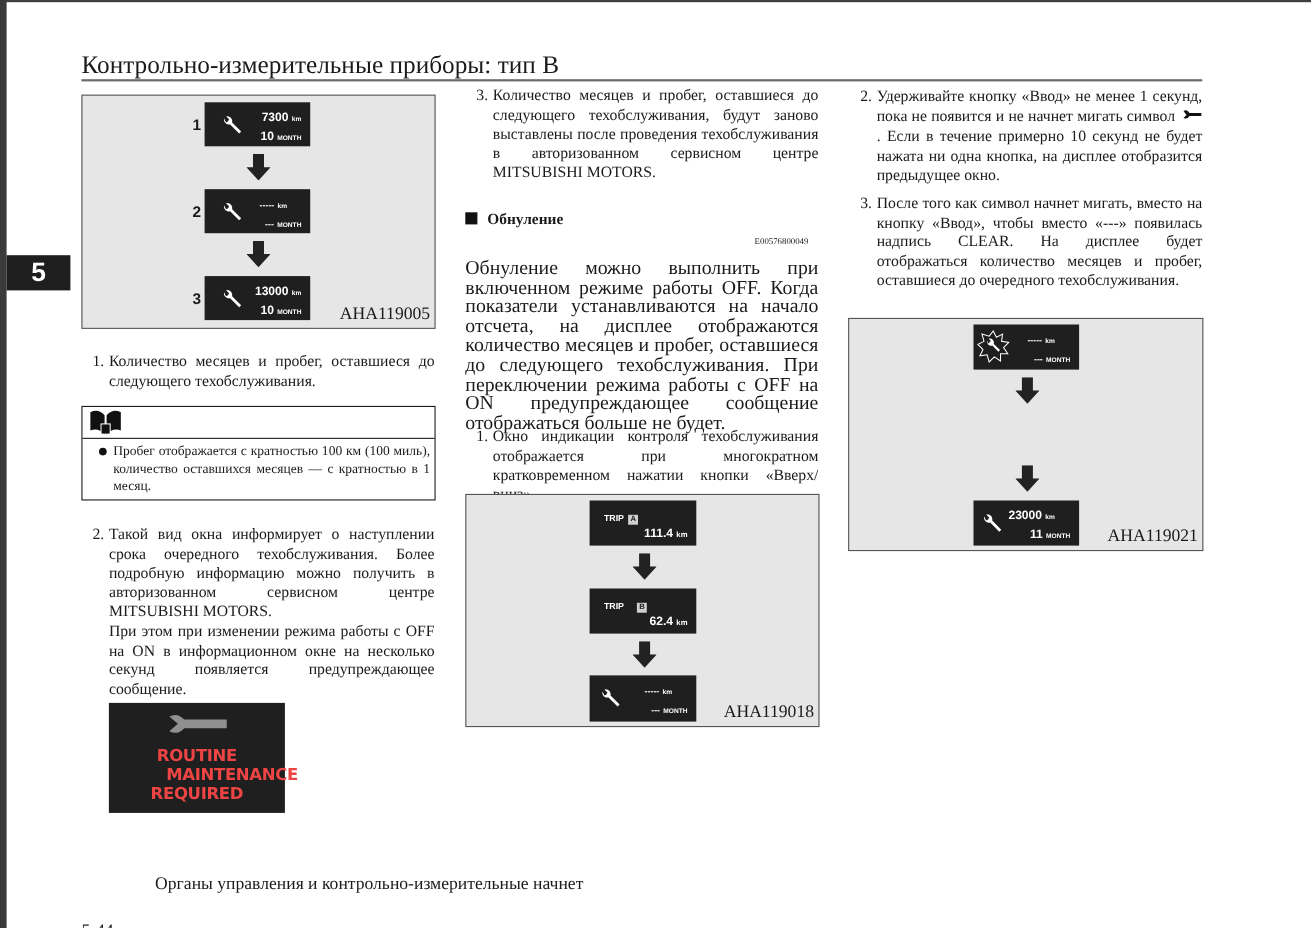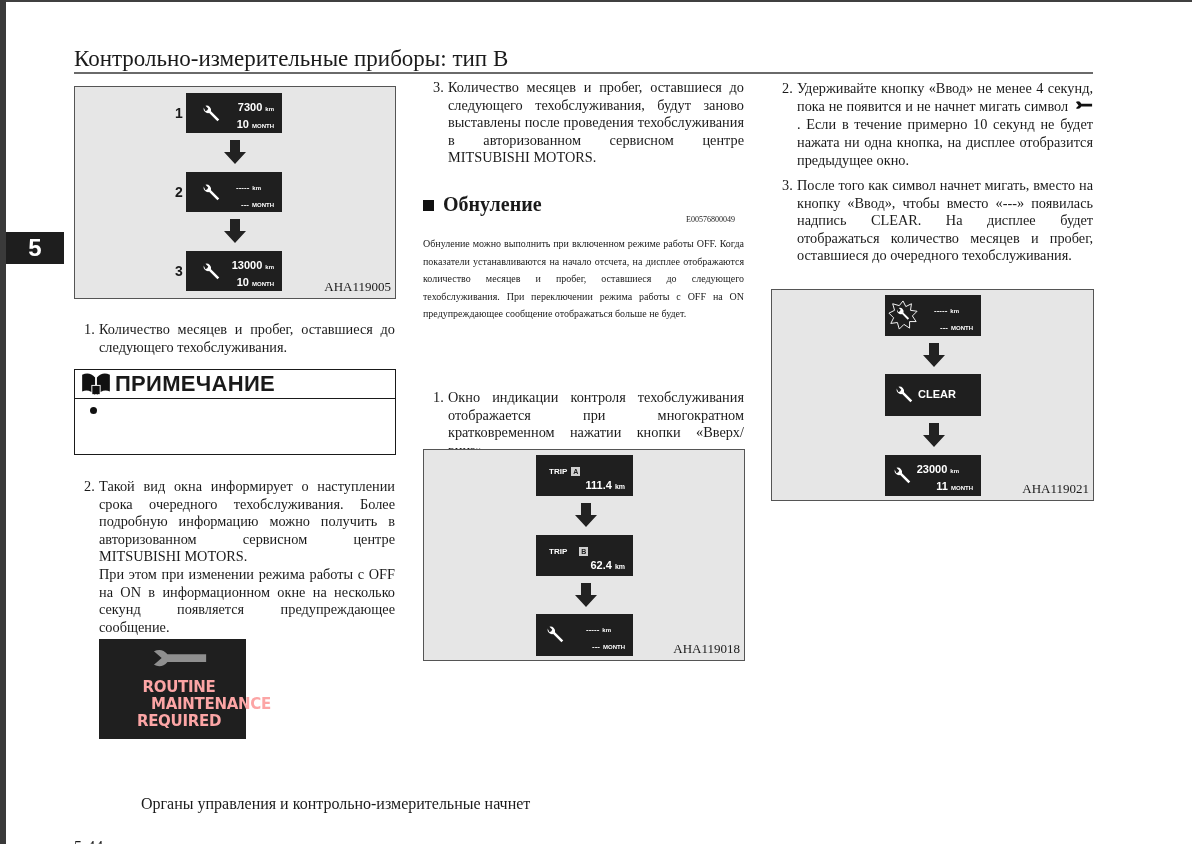--- a/index.html
+++ b/index.html
@@ -9,47 +9,47 @@
   }
   .frame-top { position:absolute; left:0; top:0; width:1192px; height:2px; background:#404040; }
   .frame-left { position:absolute; left:0; top:0; width:6px; height:844px; background:#3a3a3a; }
   .header-title { position:absolute; left:74px; top:46px; font-size:23px; }
   .header-rule { position:absolute; left:74px; top:72px; width:1019px; height:2px; background:#6a6a6a; }
   .chapter-tab {
     position:absolute; left:6px; top:232px; width:58px; height:32px; background:#1e1e1e;
     color:#fff; font-family:"Liberation Sans", sans-serif; font-weight:bold; font-size:24px;
     text-align:center; line-height:32px;
   }
-  .p { position:absolute; font-size:10px; line-height:17.6px; text-align:justify; }
+  .p { position:absolute; font-size:18px; line-height:17.6px; text-align:justify; }
   .li { position:absolute; font-size:14.3px; line-height:17.6px; text-align:justify; }
   .li .num { position:absolute; left:-15px; top:0; }
   .fig {
     position:absolute; background:#e6e6e6; border:1px solid #555;
   }
-  .fig-code { position:absolute; right:4px; bottom:3px; font-size:13px; font-family:"Liberation Serif", serif; }
+  .fig-code { position:absolute; right:4px; bottom:3px; font-size:16px; font-family:"Liberation Serif", serif; }
   .disp {
     position:absolute; background:#1f1f1f; color:#fff; font-family:"Liberation Sans", sans-serif;
   }
   .disp .v1, .disp .v2 { position:absolute; right:8px; font-size:11px; font-weight:bold; white-space:nowrap; }
   .disp .v1 { top:8px; }
   .disp .v2 { top:25px; }
   .disp .u { font-size:6px; font-weight:bold; margin-left:3px; }
   .wrench { position:absolute; left:14px; top:10px; width:22px; height:22px; }
   .step-num { position:absolute; font-family:"Liberation Sans", sans-serif; font-weight:bold; font-size:14px; }
   .arrow { position:absolute; width:22px; height:24px; }
   .note-box { position:absolute; left:74px; top:369px; width:320px; height:84px; border:1px solid #1a1a1a; }
   .note-head { height:28px; border-bottom:1px solid #1a1a1a; position:relative; }
   .note-title { position:absolute; left:40px; top:1px; font-family:"Liberation Sans", sans-serif; font-weight:bold; font-size:22px; letter-spacing:0.3px; }
   .note-body { position:absolute; left:28px; top:33px; width:288px; font-size:12.3px; line-height:15.5px; text-align:justify; }
   .bullet { position:absolute; left:15px; top:37px; width:7px; height:7px; border-radius:50%; background:#111; }
-  .section-head { position:absolute; left:423px; top:193px; font-weight:bold; font-size:20px; }
+  .section-head { position:absolute; left:423px; top:193px; font-weight:bold; font-size:14px; }
   .sq { display:inline-block; width:11px; height:11px; background:#111; margin-right:9px; vertical-align:0px; }
   .doc-code { position:absolute; left:686px; top:215px; font-size:8px; }
   .rmr {
-    position:absolute; left:99px; top:639px; width:147px; height:100px; background:#1f1f1f; color:#fca5a5;
+    position:absolute; left:99px; top:639px; width:160px; height:100px; background:#1f1f1f; color:#ef4444;
     font-family:"DejaVu Sans", sans-serif; font-weight:bold; text-align:center;
   }
   .rmr .t { position:absolute; left:0; width:160px; font-size:15px; line-height:17px; letter-spacing:-0.3px; }
   .trip-label { position:absolute; left:13px; top:12px; font-size:8px; font-weight:bold; }
   .trip-tag { display:inline-block; width:9px; height:9px; background:#d0d0d0; color:#222; font-size:7px; line-height:9px; text-align:center; margin-left:4px; }
   .footer-page { position:absolute; left:74px; top:838px; font-size:16px; }
   .footer-title { position:absolute; left:141px; top:795px; font-size:16px; }
 </style>
 </head>
 <body>
@@ -101,23 +101,23 @@
 </div>
 
 <div class="note-box">
   <div class="note-head">
     <svg viewBox="0 0 34 26" style="position:absolute; left:4px; top:2px; width:34px; height:24px;">
       <path d="M2 3 Q10 -1 16 6 V25 Q10 18 2 21 Z" fill="#111"></path>
       <path d="M32 3 Q24 -1 18 6 V25 Q24 18 32 21 Z" fill="#111"></path>
       <rect x="12" y="14" width="10" height="10" fill="#fff"></rect>
       <rect x="13" y="15" width="8" height="9" fill="#111"></rect>
     </svg>
-    <div class="note-title">ПРИМЕЧАНИЕ</div>
   </div>
   <div class="bullet"></div>
+  <div class="note-body">Пробег отображается с кратностью 100 км (100 миль), количество оставшихся месяцев — с кратностью в 1 месяц.</div>
 </div>
 
 <div class="li" style="left:99px; top:478px; width:296px;">
   <span class="num">2.</span>
   <span>Такой вид окна информирует о наступлении срока очередного техобслуживания. Более подробную информацию можно получить в авторизованном сервисном центре MITSUBISHI MOTORS.</span>
 </div>
 <div class="li" style="left:99px; top:566px; width:296px;">
   <span>При этом при изменении режима работы с OFF на ON в информационном окне на несколько секунд появляется предупреждающее сообщение.</span>
 </div>
 
@@ -167,21 +167,21 @@
         <path d="M4 5 a5 5 0 0 0 6 6 l9 9 2-2-9-9 a5 5 0 0 0-6-6 l3 3-1 2-2 1z" fill="#fff"></path>
       </svg>
     <div class="v1" style="right:22px;"><span style="font-size:8px;">-----</span><span class="u">km</span></div>
     <div class="v2"><span style="font-size:8px;">---</span><span class="u">MONTH</span></div>
   </div>
   <div class="fig-code">AHA119018</div>
 </div>
 
 <div class="li" style="left:797px; top:79px; width:296px; line-height:18px;">
   <span class="num">2.</span>
-  <span>Удерживайте кнопку «Ввод» не менее 4 секунд, пока не появится и не начнет мигать символ</span>
+  <span>Удерживайте кнопку «Ввод» не менее 1 секунд, пока не появится и не начнет мигать символ</span>
   <svg viewBox="0 0 20 10" style="width:18px; height:9px; vertical-align:1px; margin-left:3px;">
       <path d="M1 1 Q5 -1 7 3 H19 V6 H7 Q5 10 1 8 L4 5 Z" fill="#111"></path>
     </svg><span>. Если в течение примерно 10 секунд не будет нажата ни одна кнопка, на дисплее отобразится предыдущее окно.</span>
 </div>
 
 <div class="li" style="left:797px; top:177px; width:296px;">
   <span class="num">3.</span>
   <span>После того как символ начнет мигать, вместо на кнопку «Ввод», чтобы вместо «---» появилась надпись CLEAR. На дисплее будет отображаться количество месяцев и пробег, оставшиеся до очередного техобслуживания.</span>
 </div>
 
@@ -190,26 +190,20 @@
     <svg viewBox="0 0 32 32" style="position:absolute; left:3px; top:5px; width:30px; height:30px;">
       <path d="M16 1 L19 7 L25 4 L24 11 L31 12 L26 17 L30 23 L23 23 L23 30 L17 26 L12 31 L10 24 L3 25 L6 19 L1 14 L7 11 L5 4 L12 6 Z" fill="none" stroke="#fff" stroke-width="1"></path>
       <path d="M10 10 a4 4 0 0 0 5 5 l6 6 1.5-1.5-6-6 a4 4 0 0 0-5-5 l2 2-1 1.5-1.5 1z" fill="#fff"></path>
     </svg>
     <div class="v1" style="right:22px;"><span style="font-size:8px;">-----</span><span class="u">km</span></div>
     <div class="v2"><span style="font-size:8px;">---</span><span class="u">MONTH</span></div>
   </div>
   <svg class="arrow" viewBox="0 0 22 24" style="left:151px; top:53px;">
       <path d="M6 0h10v12h6L11 24 0 12h6z" fill="#222"></path>
     </svg>
-  <div class="disp" style="left:113px; top:84px; width:96px; height:42px;">
-    <svg class="wrench" viewBox="0 0 24 24" style="left:8px;">
-        <path d="M4 5 a5 5 0 0 0 6 6 l9 9 2-2-9-9 a5 5 0 0 0-6-6 l3 3-1 2-2 1z" fill="#fff"></path>
-      </svg>
-    <div style="position:absolute; left:33px; top:14px; font-size:11px; font-weight:bold;">CLEAR</div>
-  </div>
   <svg class="arrow" viewBox="0 0 22 24" style="left:151px; top:133px;">
       <path d="M6 0h10v12h6L11 24 0 12h6z" fill="#222"></path>
     </svg>
   <div class="disp" style="left:113px; top:165px; width:96px; height:41px;">
     <svg class="wrench" viewBox="0 0 24 24" style="left:6px;">
         <path d="M4 5 a5 5 0 0 0 6 6 l9 9 2-2-9-9 a5 5 0 0 0-6-6 l3 3-1 2-2 1z" fill="#fff"></path>
       </svg>
     <div class="v1" style="right:22px;"><span>23000</span><span class="u">km</span></div>
     <div class="v2"><span>11</span><span class="u">MONTH</span></div>
   </div>

